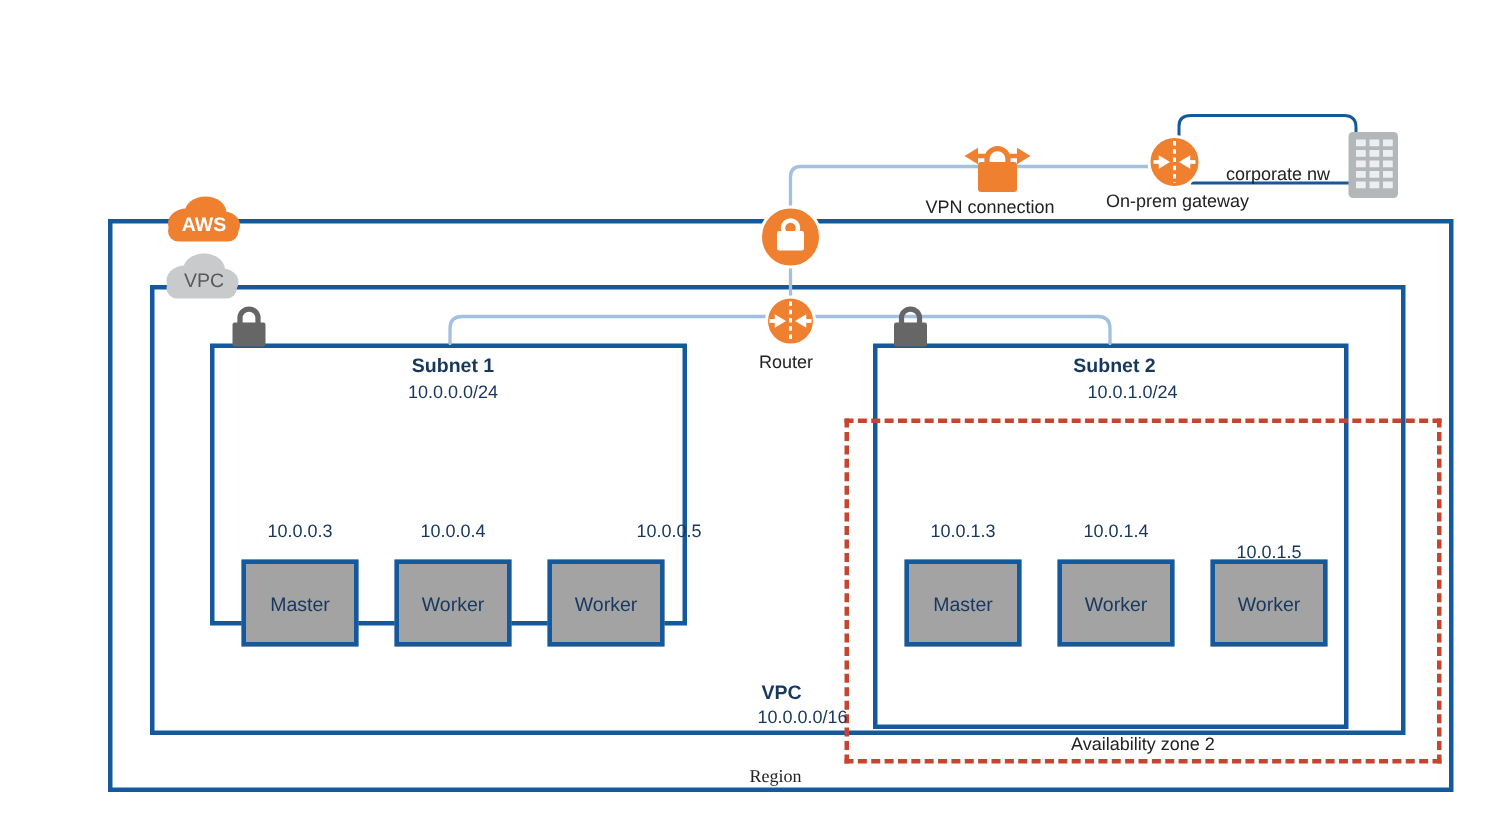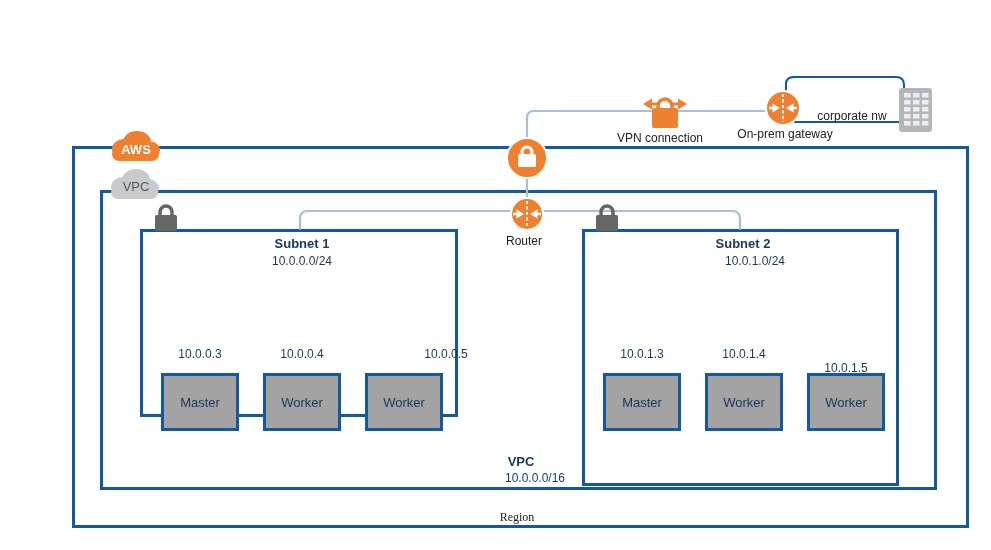--- a/index.html
+++ b/index.html
@@ -65,20 +65,23 @@
       <span>Master</span>
     </div>
     <div class="inst" style="left:120px; top:141px;">
       <span>Worker</span>
     </div>
     <div class="inst" style="left:222px; top:141px;">
       <span>Worker</span>
     </div>
   </div>
 
+  <div class="box dashed z4" style="left:563px; top:279px; width:398px; height:230px;">
+    <div class="lbl" style="left:196px; top:207px;">Availability zone 2</div>
+  </div>
 
   <svg class="overlay z6" width="991" height="550" viewBox="0 0 991 550">
 
     <g stroke="#A3C1DE" stroke-width="2.2" fill="none" stroke-linecap="round">
       <path d="M527,139 V118 Q527,111 534,111 H768"></path>
       <path d="M527,177 V199"></path>
       <path d="M300,229 V219 Q300,211 308,211 H732 Q740,211 740,219 V229"></path>
     </g>
 
     <g stroke="#14599B" stroke-width="2" fill="none">

